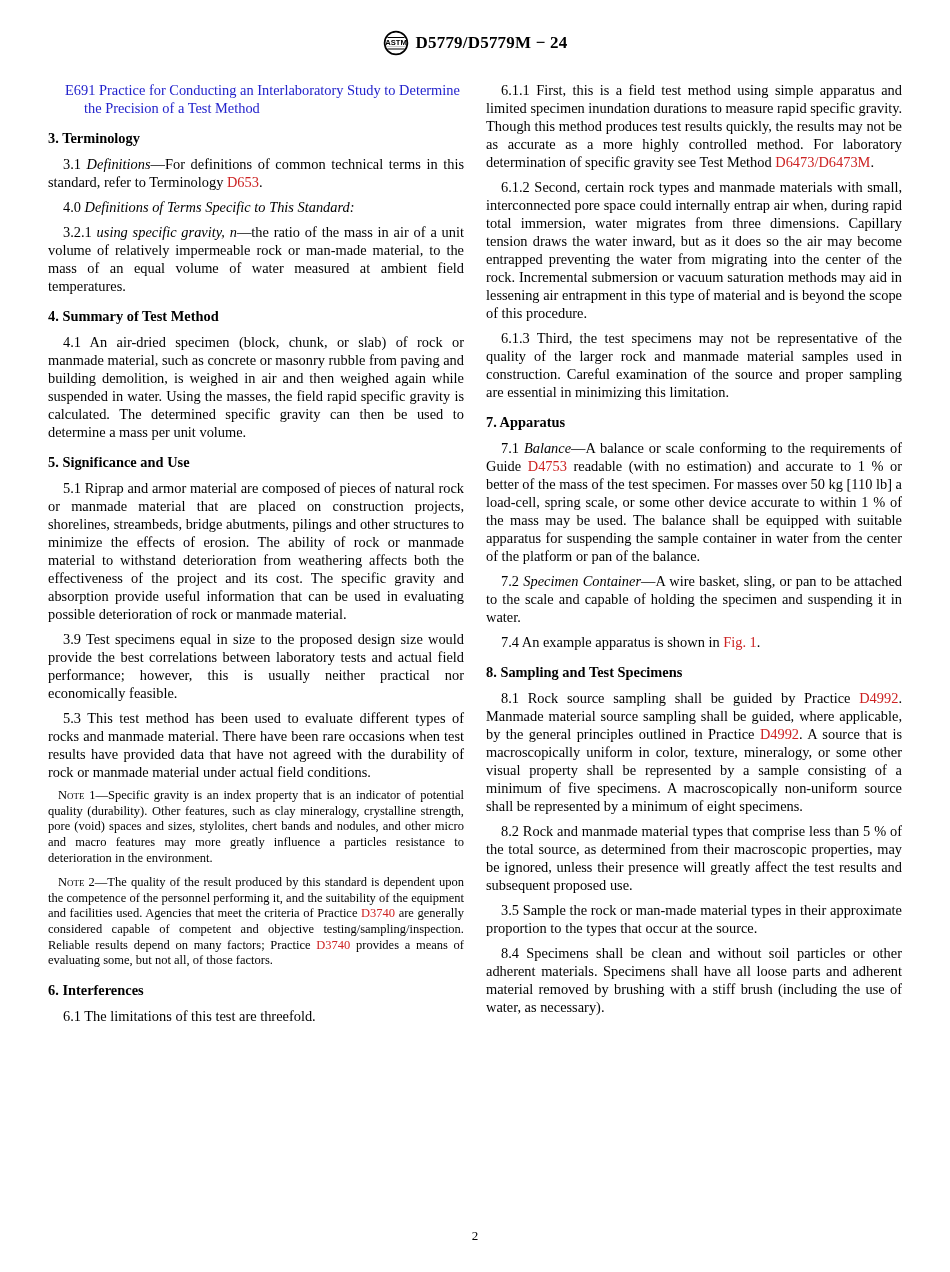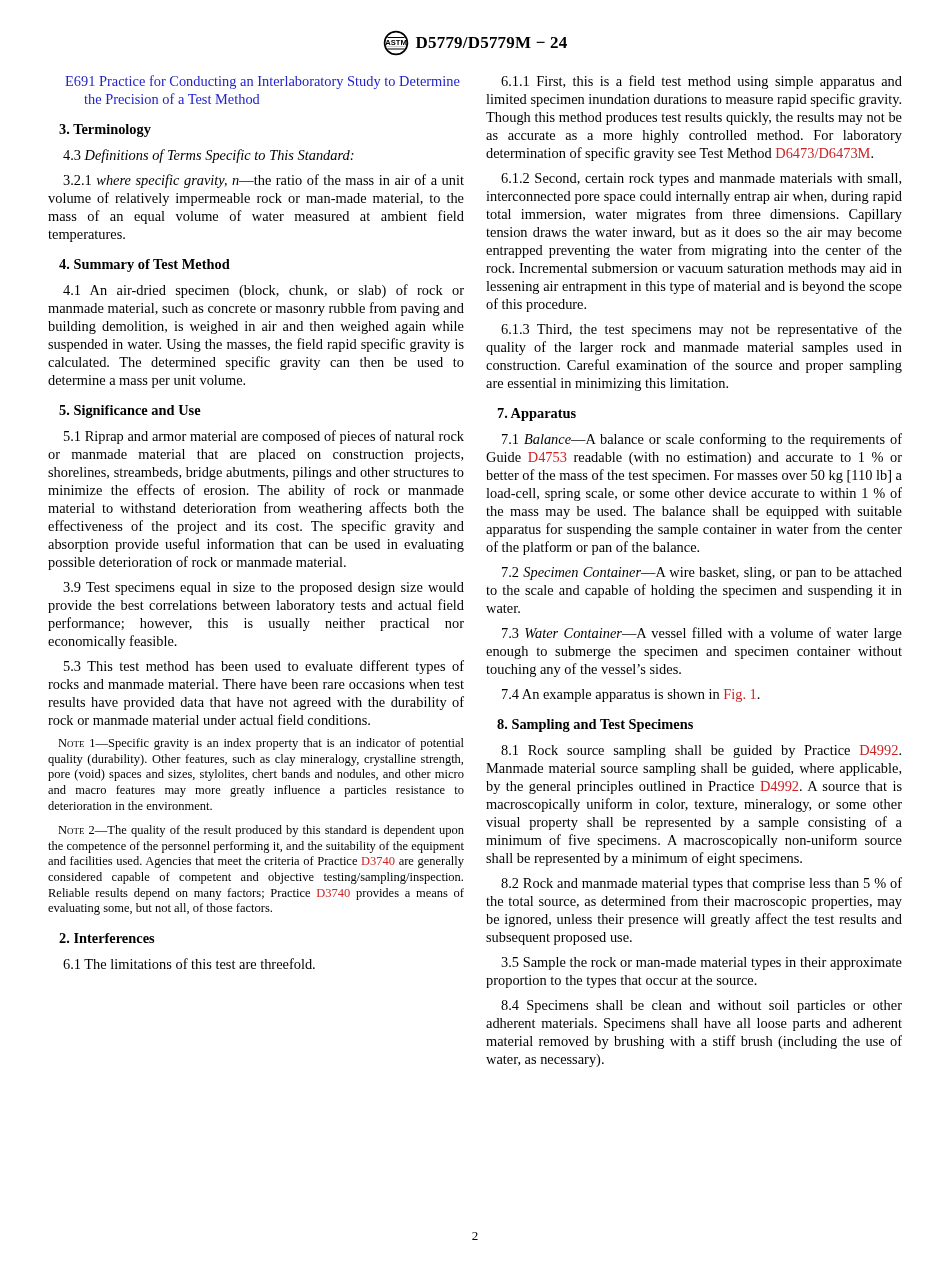--- a/index.html
+++ b/index.html
@@ -19,42 +19,42 @@
   }
   .page{
     width:950px;height:1272px;
     padding:30px 48px 0 48px;
     position:relative;
     overflow:hidden;
   }
   header.doc-header{
     display:flex;align-items:center;justify-content:center;
     gap:7px;
-    margin-bottom:16px;
+    margin-bottom:25px;
   }
   .doc-title{
     font-size:17px;font-weight:bold;letter-spacing:.2px;
     font-family:"Liberation Serif", serif;
     text-align:center;
   }
   .columns{
     display:flex;gap:22px;
     height:1118px;
     overflow:hidden;
   }
   .col{
     flex:1 1 0;
     text-align:justify;
     font-size:14.4px;
     line-height:1.25;
   }
   .col h3{
     font-size:14.4px;font-weight:bold;
     text-align:left;
-    margin:12px 0 8px 11px;
+    margin:12px 0 8px 0;
   }
   .col p.para{
     margin:0 0 7px 0;
     text-indent:15px;
   }
   .col p.note{
     font-size:12.5px;line-height:1.25;
     margin:3px 0 9px 0;
     text-indent:10px;
     font-family:Liberation Serif, serif;
@@ -91,41 +91,41 @@
         <text x="13" y="15.4" text-anchor="middle" font-size="7.6" font-weight="bold" font-family="Liberation Sans, sans-serif">ASTM</text>
       </svg>
     </span>
     <span class="doc-title">D5779/D5779M − 24</span>
   </header>
 
   <main class="columns">
     <section class="col" id="col-left">
         <p class="ref"><span class="run-blue">E691 Practice for Conducting an Interlaboratory Study to Determine the Precision of a Test Method</span></p>
         <h3><span class="run-plain">3. Terminology</span></h3>
-        <p class="para"><span class="run-plain">4.3 </span><span class="run-italic">Definitions of Terms Specific to This Standard:</span></p>
-        <p class="para"><span class="run-plain">3.2.1 </span><span class="run-italic">where specific gravity, n</span><span class="run-plain">—the ratio of the mass in air of a unit volume of relatively impermeable rock or man-made material, to the mass of an equal volume of water measured at ambient field temperatures.</span></p>
+        <p class="para"><span class="run-plain">3.1 </span><span class="run-italic">Definitions</span><span class="run-plain">—For definitions of common technical terms in this standard, refer to Terminology </span><span class="run-red">D653</span><span class="run-plain">.</span></p>
+        <p class="para"><span class="run-plain">4.0 </span><span class="run-italic">Definitions of Terms Specific to This Standard:</span></p>
+        <p class="para"><span class="run-plain">3.2.1 </span><span class="run-italic">using specific gravity, n</span><span class="run-plain">—the ratio of the mass in air of a unit volume of relatively impermeable rock or man-made material, to the mass of an equal volume of water measured at ambient field temperatures.</span></p>
         <h3><span class="run-plain">4. Summary of Test Method</span></h3>
         <p class="para"><span class="run-plain">4.1 An air-dried specimen (block, chunk, or slab) of rock or manmade material, such as concrete or masonry rubble from paving and building demolition, is weighed in air and then weighed again while suspended in water. Using the masses, the field rapid specific gravity is calculated. The determined specific gravity can then be used to determine a mass per unit volume.</span></p>
         <h3><span class="run-plain">5. Significance and Use</span></h3>
         <p class="para"><span class="run-plain">5.1 Riprap and armor material are composed of pieces of natural rock or manmade material that are placed on construction projects, shorelines, streambeds, bridge abutments, pilings and other structures to minimize the effects of erosion. The ability of rock or manmade material to withstand deterioration from weathering affects both the effectiveness of the project and its cost. The specific gravity and absorption provide useful information that can be used in evaluating possible deterioration of rock or manmade material.</span></p>
         <p class="para"><span class="run-plain">3.9 Test specimens equal in size to the proposed design size would provide the best correlations between laboratory tests and actual field performance; however, this is usually neither practical nor economically feasible.</span></p>
         <p class="para"><span class="run-plain">5.3 This test method has been used to evaluate different types of rocks and manmade material. There have been rare occasions when test results have provided data that have not agreed with the durability of rock or manmade material under actual field conditions.</span></p>
         <p class="note"><span class="run-smallcaps">Note 1—</span><span class="run-plain">Specific gravity is an index property that is an indicator of potential quality (durability). Other features, such as clay mineralogy, crystalline strength, pore (void) spaces and sizes, stylolites, chert bands and nodules, and other micro and macro features may more greatly influence a particles resistance to deterioration in the environment.</span></p>
         <p class="note"><span class="run-smallcaps">Note 2—</span><span class="run-plain">The quality of the result produced by this standard is dependent upon the competence of the personnel performing it, and the suitability of the equipment and facilities used. Agencies that meet the criteria of Practice </span><span class="run-red">D3740</span><span class="run-plain"> are generally considered capable of competent and objective testing/sampling/inspection. Reliable results depend on many factors; Practice </span><span class="run-red">D3740</span><span class="run-plain"> provides a means of evaluating some, but not all, of those factors.</span></p>
-        <h3><span class="run-plain">2. Interferences</span></h3>
+        <h3><span class="run-plain">6. Interferences</span></h3>
         <p class="para"><span class="run-plain">6.1 The limitations of this test are threefold.</span></p>
       </section>
     <section class="col" id="col-right">
         <p class="para"><span class="run-plain">6.1.1 First, this is a field test method using simple apparatus and limited specimen inundation durations to measure rapid specific gravity. Though this method produces test results quickly, the results may not be as accurate as a more highly controlled method. For laboratory determination of specific gravity see Test Method </span><span class="run-red">D6473/D6473M</span><span class="run-plain">.</span></p>
         <p class="para"><span class="run-plain">6.1.2 Second, certain rock types and manmade materials with small, interconnected pore space could internally entrap air when, during rapid total immersion, water migrates from three dimensions. Capillary tension draws the water inward, but as it does so the air may become entrapped preventing the water from migrating into the center of the rock. Incremental submersion or vacuum saturation methods may aid in lessening air entrapment in this type of material and is beyond the scope of this procedure.</span></p>
         <p class="para"><span class="run-plain">6.1.3 Third, the test specimens may not be representative of the quality of the larger rock and manmade material samples used in construction. Careful examination of the source and proper sampling are essential in minimizing this limitation.</span></p>
         <h3><span class="run-plain">7. Apparatus</span></h3>
         <p class="para"><span class="run-plain">7.1 </span><span class="run-italic">Balance</span><span class="run-plain">—A balance or scale conforming to the requirements of Guide </span><span class="run-red">D4753</span><span class="run-plain"> readable (with no estimation) and accurate to 1 % or better of the mass of the test specimen. For masses over 50 kg [110 lb] a load-cell, spring scale, or some other device accurate to within 1 % of the mass may be used. The balance shall be equipped with suitable apparatus for suspending the sample container in water from the center of the platform or pan of the balance.</span></p>
         <p class="para"><span class="run-plain">7.2 </span><span class="run-italic">Specimen Container</span><span class="run-plain">—A wire basket, sling, or pan to be attached to the scale and capable of holding the specimen and suspending it in water.</span></p>
-        <p class="para"><span class="run-plain">7.3 </span><span class="run-italic">Water Container</span><span class="run-plain">—A vessel filled with a volume of water large enough to submerge the specimen and specimen container without touching any of the vessel’s sides.</span></p>
         <p class="para"><span class="run-plain">7.4 An example apparatus is shown in </span><span class="run-red">Fig. 1</span><span class="run-plain">.</span></p>
         <h3><span class="run-plain">8. Sampling and Test Specimens</span></h3>
         <p class="para"><span class="run-plain">8.1 Rock source sampling shall be guided by Practice </span><span class="run-red">D4992</span><span class="run-plain">. Manmade material source sampling shall be guided, where applicable, by the general principles outlined in Practice </span><span class="run-red">D4992</span><span class="run-plain">. A source that is macroscopically uniform in color, texture, mineralogy, or some other visual property shall be represented by a sample consisting of a minimum of five specimens. A macroscopically non-uniform source shall be represented by a minimum of eight specimens.</span></p>
         <p class="para"><span class="run-plain">8.2 Rock and manmade material types that comprise less than 5 % of the total source, as determined from their macroscopic properties, may be ignored, unless their presence will greatly affect the test results and subsequent proposed use.</span></p>
         <p class="para"><span class="run-plain">3.5 Sample the rock or man-made material types in their approximate proportion to the types that occur at the source.</span></p>
         <p class="para"><span class="run-plain">8.4 Specimens shall be clean and without soil particles or other adherent materials. Specimens shall have all loose parts and adherent material removed by brushing with a stiff brush (including the use of water, as necessary).</span></p>
       </section>
   </main>
 
   <footer class="doc-footer">

